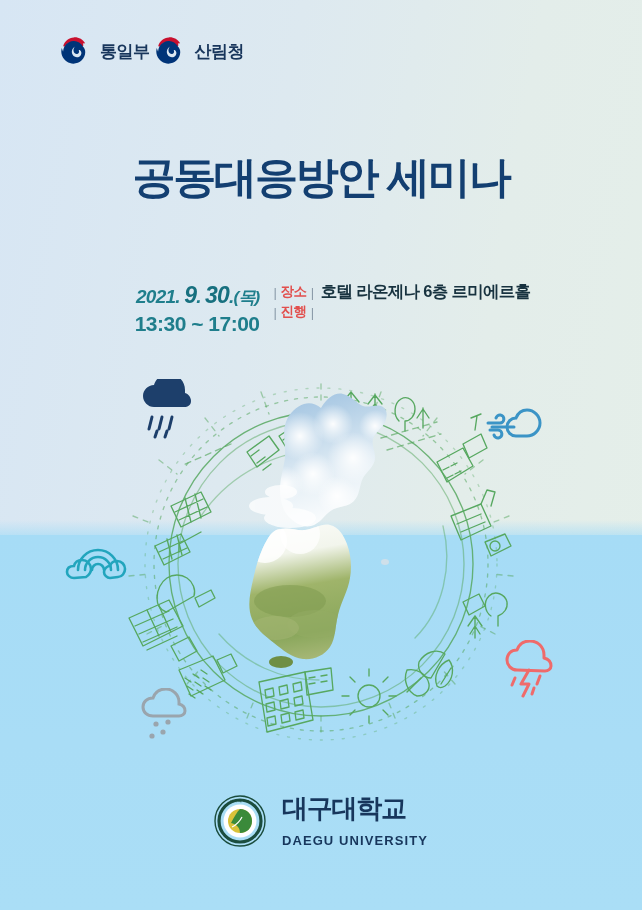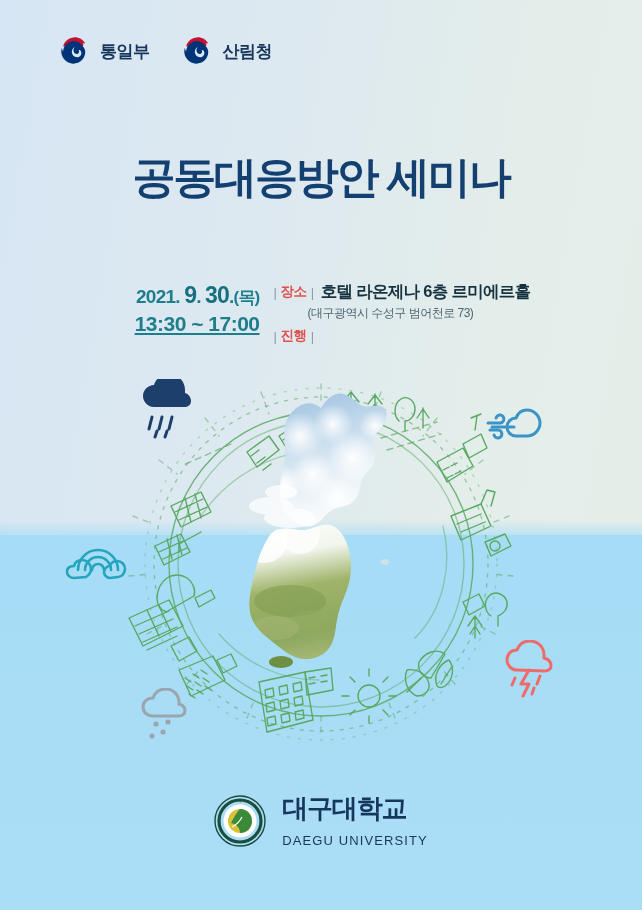--- a/index.html
+++ b/index.html
@@ -16,21 +16,21 @@
   #sky-band{
     position:absolute;left:0;top:535px;width:642px;height:375px;
     background:linear-gradient(180deg,#a6dcf6 0%,#a9ddf6 55%,#aadef6 100%);
   }
   #sky-fade{
     position:absolute;left:0;top:520px;width:642px;height:20px;
     background:linear-gradient(180deg,rgba(166,220,246,0) 0%,rgba(166,220,246,.85) 100%);
   }
 
   
-  #logo-row{position:absolute;left:55px;top:33px;display:flex;align-items:center;gap:28px;}
+  #logo-row{position:absolute;left:55px;top:33px;display:flex;align-items:center;}
   .gov-logo{display:flex;align-items:center;gap:9px;}
   .taegeuk{width:36px;height:36px;flex:none;}
   .gov-name{
     font-size:17px;font-weight:700;color:#18365c;letter-spacing:-0.5px;
     white-space:nowrap;
   }
 
   
   #title-wrap{position:absolute;left:0;top:143px;width:642px;text-align:center;}
   #title-line1{
@@ -41,25 +41,25 @@
     font-size:43px;font-weight:700;color:#133f71;letter-spacing:-2.2px;
     line-height:1.18;white-space:nowrap;margin-top:9px;
   }
 
   
   #info{position:absolute;left:0;top:281px;width:642px;display:flex;justify-content:center;gap:0;}
   #info-left{
     width:175px;text-align:right;padding-right:14px;box-sizing:border-box;
     color:#1f7e8c;
   }
-  .date-line{font-size:21px;font-weight:700;letter-spacing:-0.8px;line-height:1.28;white-space:nowrap;}
+  .date-line{font-size:21px;font-weight:700;letter-spacing:-0.8px;line-height:1.28;white-space:nowrap;font-style:italic;}
   .date-line .yr{font-weight:700;font-size:19px;}
   .date-line .big{font-size:23px;font-weight:700;color:#17707f;}
   .date-line .dow{font-size:17px;font-weight:700;}
-  .time-line{font-size:21px;font-weight:700;letter-spacing:-0.5px;line-height:1.34;white-space:nowrap;text-decoration:underline;}
+  .time-line{font-size:21px;font-weight:700;letter-spacing:-0.5px;line-height:1.34;white-space:nowrap;}
 
   #info-right{width:270px;text-align:left;}
   .ir-row{display:flex;align-items:center;gap:7px;white-space:nowrap;}
   .tag{
     font-size:13.5px;font-weight:700;color:#e2504e;letter-spacing:-0.4px;
     display:inline-flex;align-items:center;gap:4px;
   }
   .bar{color:#8a9aa8;font-weight:400;font-size:13px;}
   .ir-main{font-size:16.5px;font-weight:700;color:#17323f;letter-spacing:-0.7px;}
   .ir-sub{
@@ -74,21 +74,21 @@
   
   .wicon{position:absolute;}
 
   
   #footer{
     position:absolute;left:0;top:795px;width:642px;
     display:flex;justify-content:center;align-items:center;gap:16px;
   }
   #du-text{display:flex;flex-direction:column;line-height:1;}
   #du-ko{font-size:26px;font-weight:700;color:#17365c;letter-spacing:-1.2px;}
-  #du-en{font-size:13px;font-weight:400;color:#17365c;letter-spacing:1.1px;margin-top:13px;}
+  #du-en{font-size:13px;font-weight:700;color:#17365c;letter-spacing:1.1px;margin-top:13px;}
 </style>
 </head>
 <body>
 
 <div id="poster">
 
   <div id="sky-band"></div>
   <div id="sky-fade"></div>
 
   <div id="logo-row">
@@ -124,21 +124,20 @@
 
     <div id="info-right">
       <div class="ir-row">
         <span class="tag">
           <span class="bar">|</span>
           <span>장소</span>
           <span class="bar">|</span>
         </span>
         <span class="ir-main">호텔 라온제나 6층 르미에르홀</span>
       </div>
-      <div class="ir-sub">(대구광역시 수성구 범어천로 73)</div>
       <div class="ir-row">
         <span class="tag">
           <span class="bar">|</span>
           <span>진행</span>
           <span class="bar">|</span>
         </span>
       </div>
     </div>
 
   </div>

